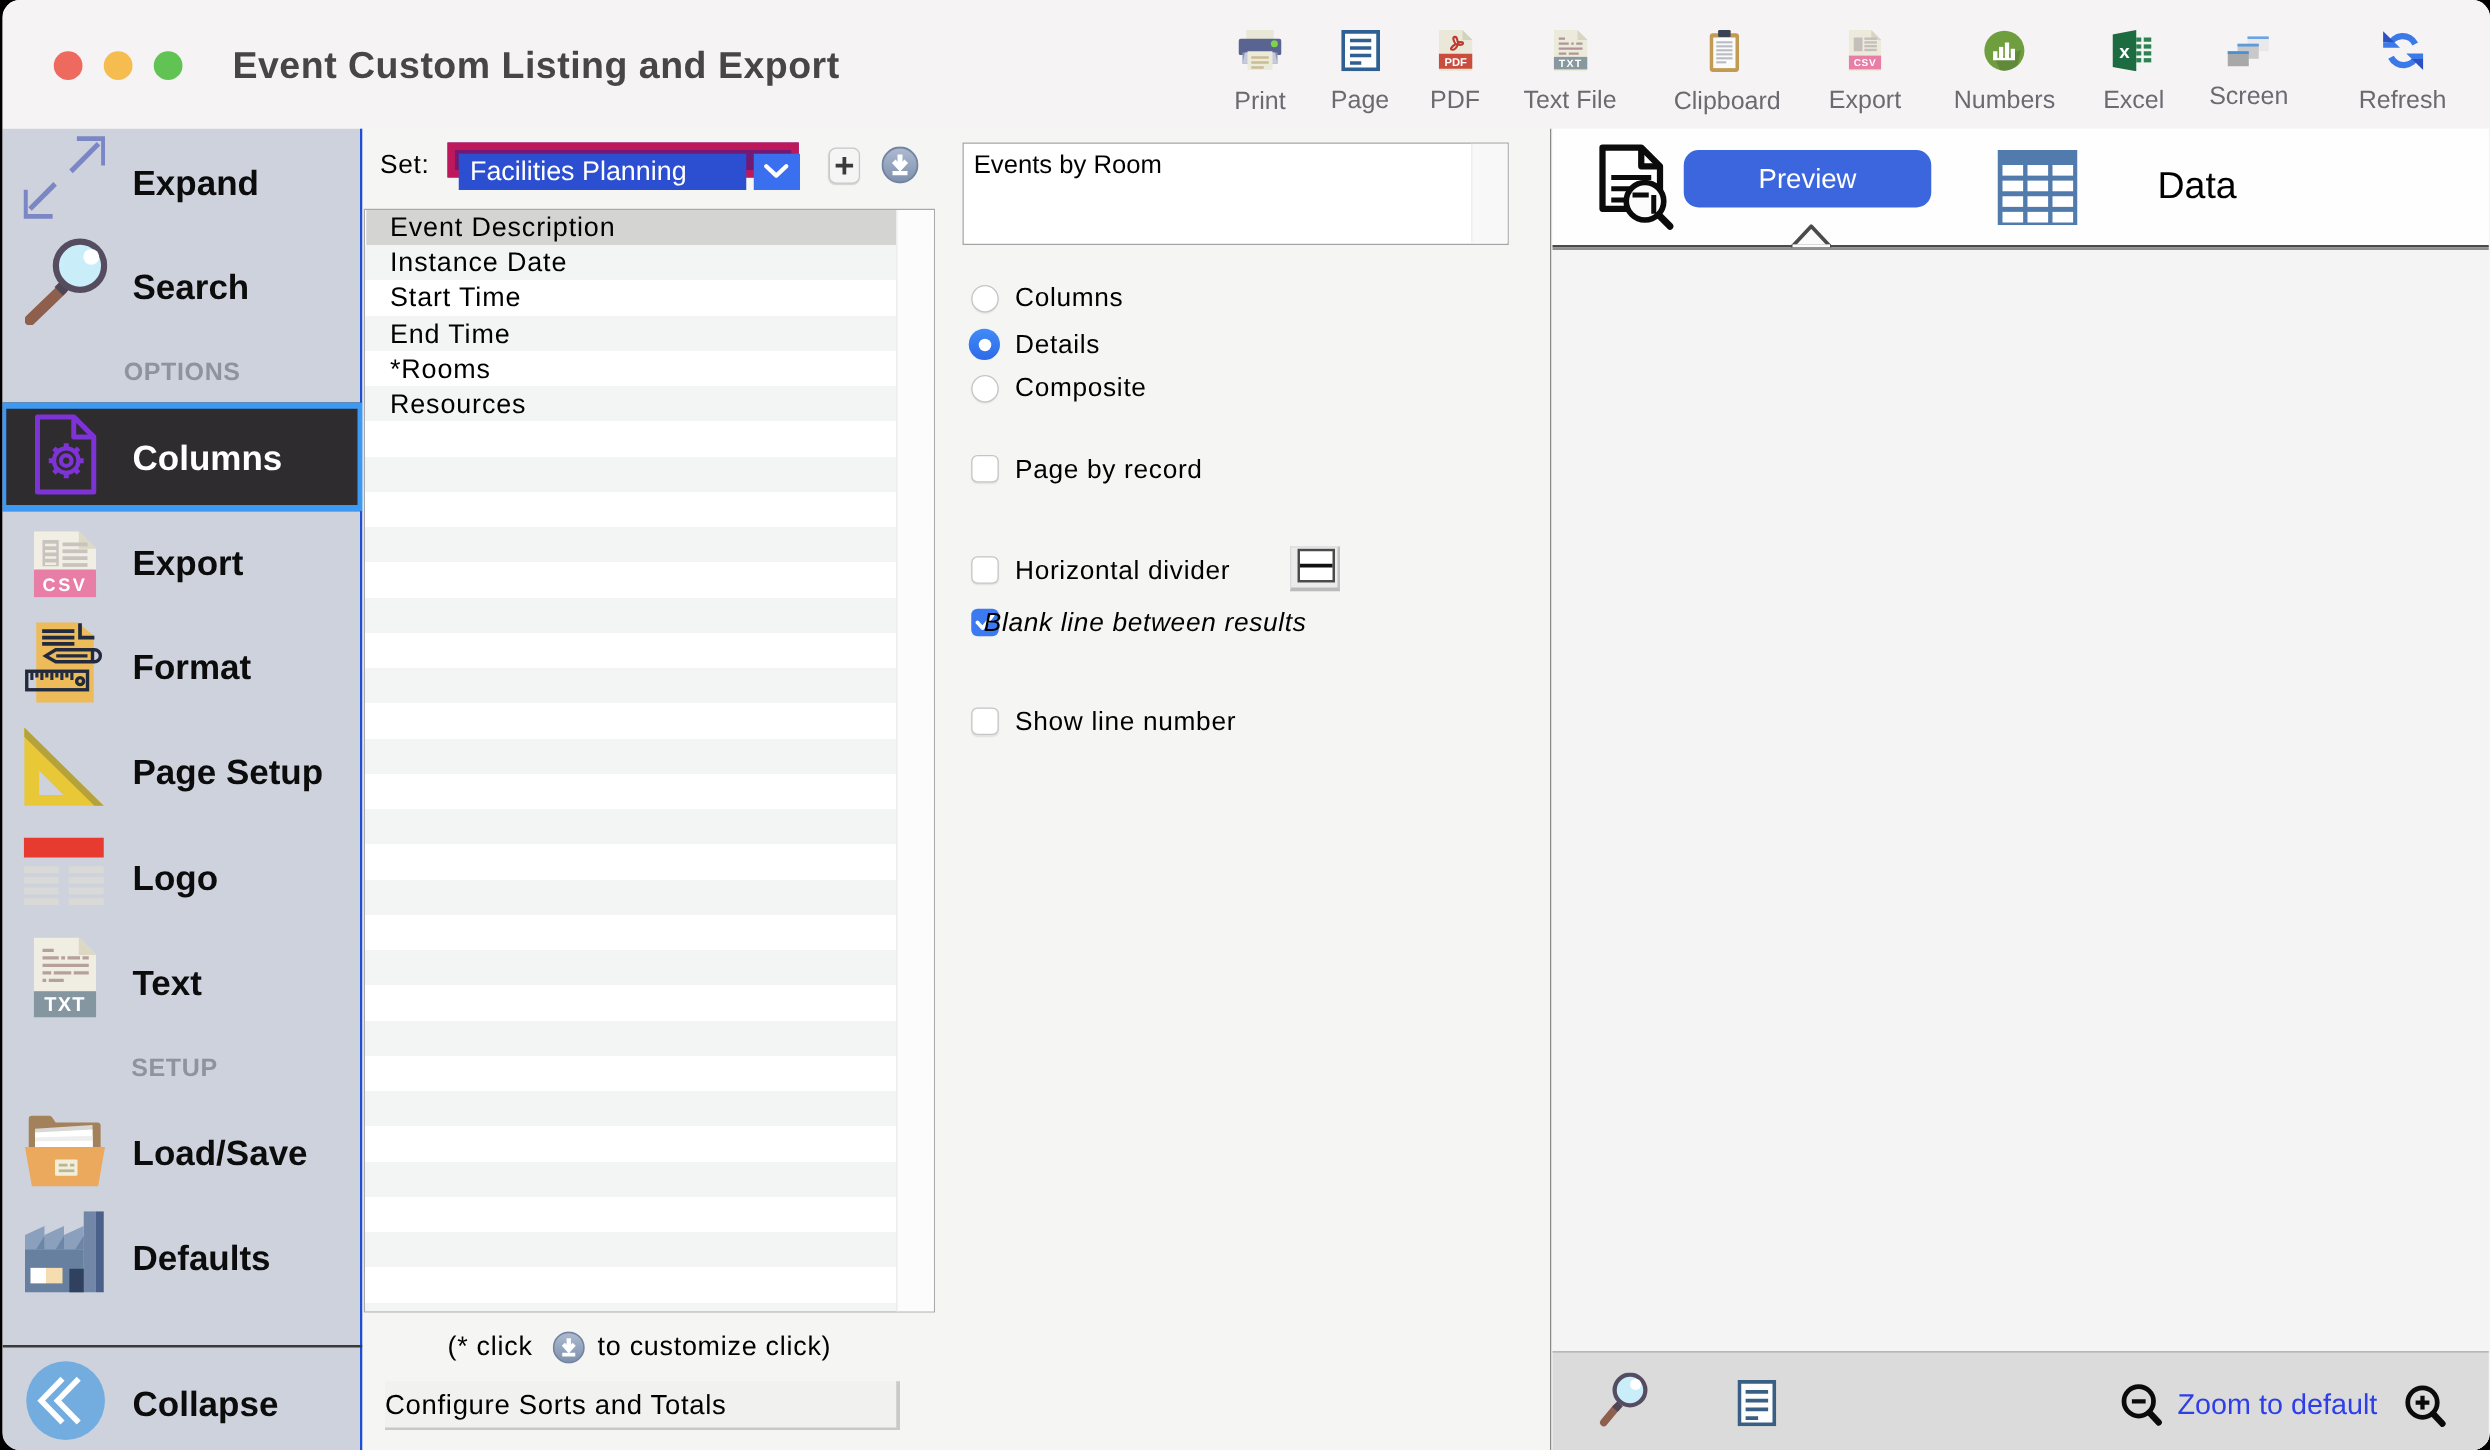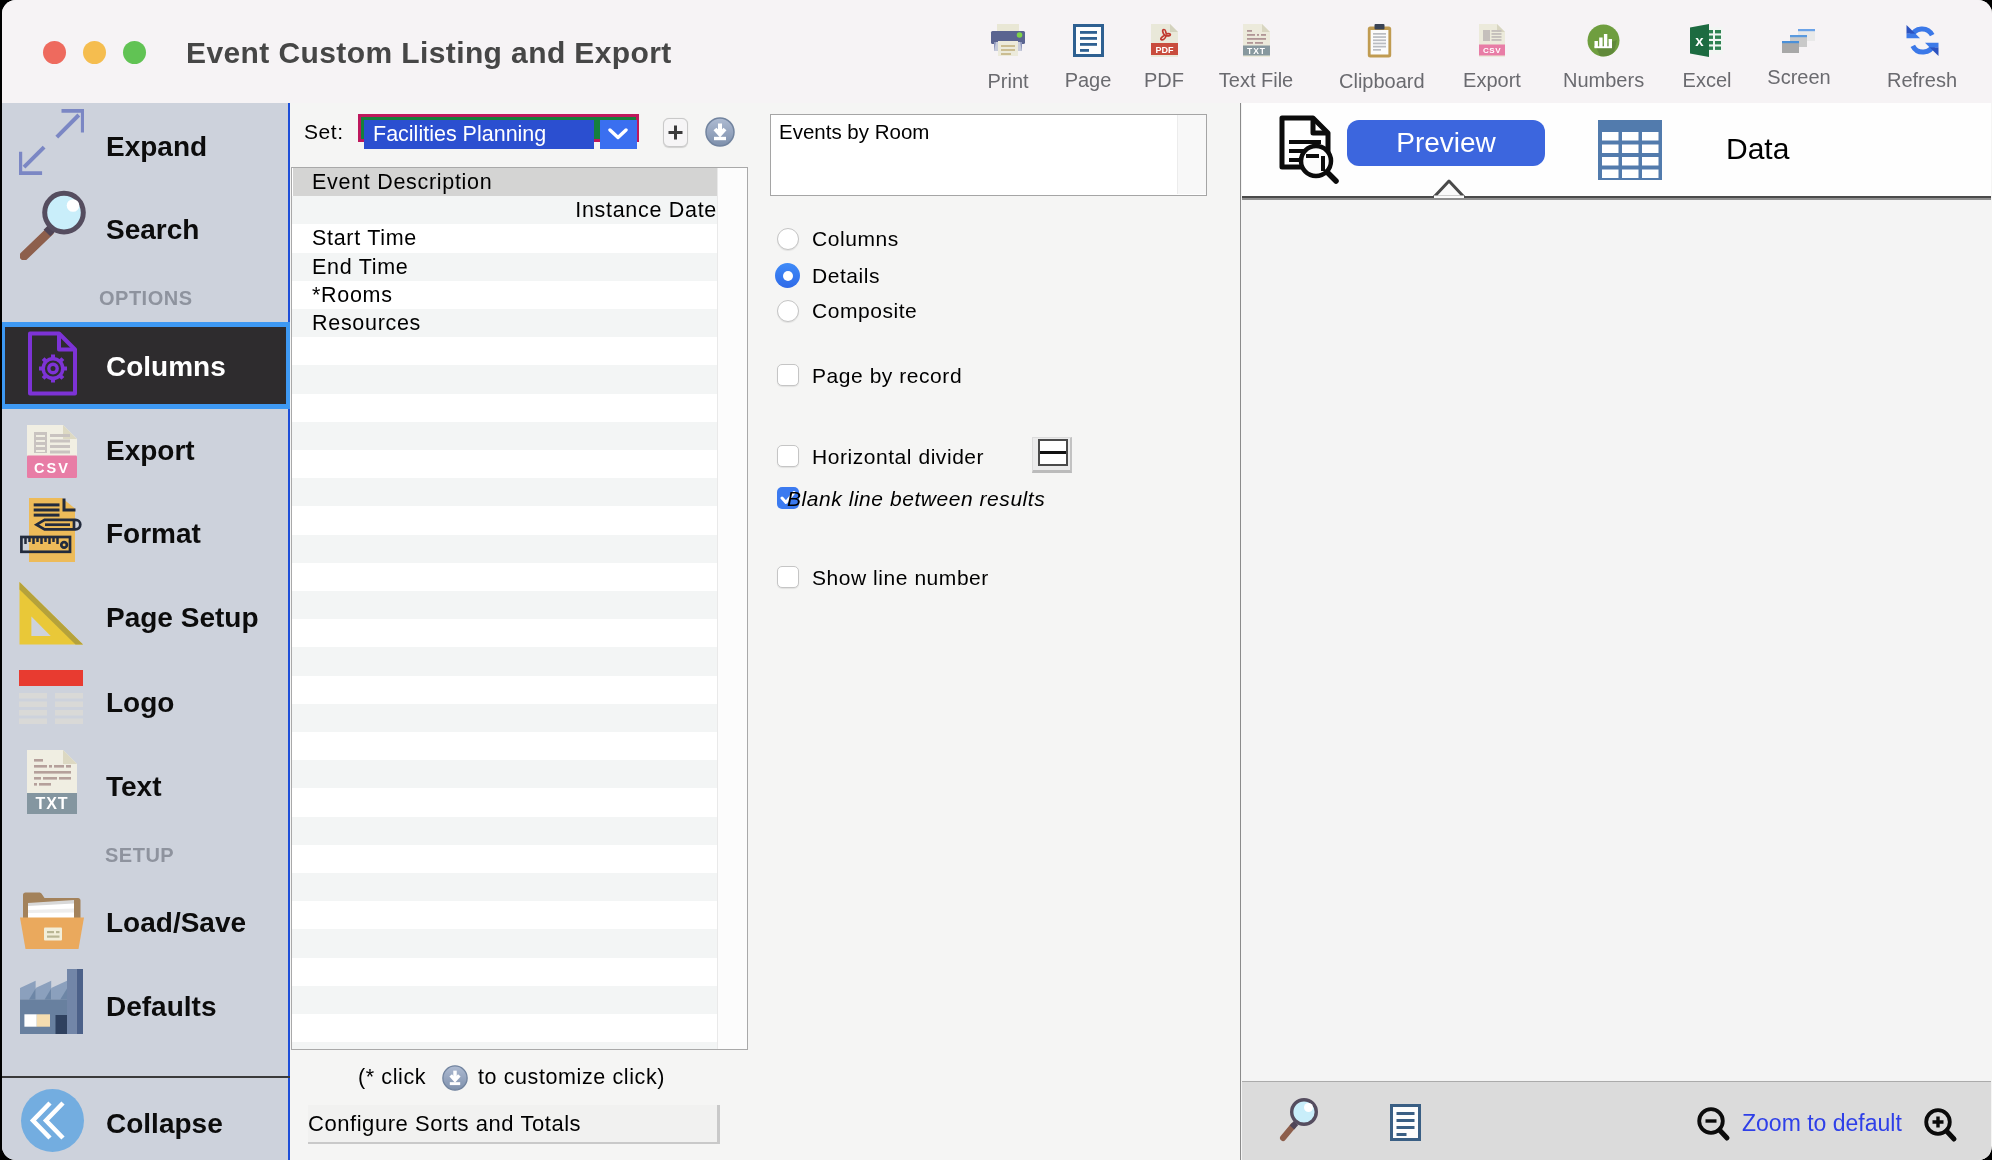--- a/index.html
+++ b/index.html
@@ -21,21 +21,21 @@
 .main { position:absolute; left:288px; top:103px; width:950px; height:1057px; background:#f5f5f4; }
 .list { position:absolute; left:1px; top:64px; width:457px; height:883px; background:#fff; border:1px solid #a9a9a9; }
 .row { position:absolute; left:1px; width:424px; height:28px; font-size:21.5px; color:#000; padding-left:19px; letter-spacing:0.7px; line-height:28px; white-space:nowrap; }
 .cfgbtn { position:absolute; left:18px; top:1002px; width:412px; height:39px; background:#f1f1f0; border-right:3px solid #c9c9c9; border-bottom:2px solid #c9c9c9; font-size:22px; letter-spacing:0.55px; color:#000; line-height:37px; }
 .optlab { position:absolute; font-size:21px; color:#000; letter-spacing:0.55px; }
 .radio { position:absolute; width:22px; height:22px; border-radius:50%; background:#fff; border:1px solid #c5c5c5; box-shadow:0 1px 1px rgba(0,0,0,0.08); }
 .cbox  { position:absolute; width:22px; height:22px; border-radius:5px; background:#fff; border:1px solid #c5c5c5; box-shadow:0 1px 1px rgba(0,0,0,0.08); }
 
 .prev { position:absolute; left:1238px; top:103px; width:750px; height:1057px; background:#f4f4f4; border-left:1px solid #8a8a8a; }
 .prevhead { position:absolute; left:1px; top:0; width:749px; height:93px; background:#fefefe; }
-.prevbtn { position:absolute; left:105px; top:17px; width:198px; height:46px; border-radius:12px; background:#3c66de; color:#fff; font-size:28px; text-align:center; line-height:46px; }
+.prevbtn { position:absolute; left:105px; top:17px; width:198px; height:46px; border-radius:12px; background:#3c66de; color:#fff; font-size:22px; text-align:center; line-height:46px; }
 .databtn { position:absolute; left:484px; top:29px; font-size:30px; color:#000; }
 .prevbar { position:absolute; left:1px; top:978px; width:749px; height:79px; background:#dbdbdb; border-top:1px solid #ababab; }
 .zoomtxt { position:absolute; left:500px; top:28px; font-size:23px; color:#2e3fe8; }
 </style>
 </head>
 <body>
 <div class="win">
 
   <div class="titlebar">
     <div class="light" style="left:41px; background:#ee6a5e;"></div>
@@ -349,21 +349,21 @@
       <circle cx="32.5" cy="32.5" r="31.5" fill="#73ade0"></circle>
       <g stroke="#fff" stroke-width="4.5" fill="none">
         <path d="M30 15 L13 32.5 L30 50"></path>
         <path d="M43 15 L26 32.5 L43 50"></path>
       </g>
     </svg>
   </div>
 
   <div class="main">
     <div class="optlab" style="left:14px; top:17px;">Set:</div>
-    <div class="abs" style="left:68px; top:11px; width:281px; height:28px; background:#15803d; border:3px solid #be185d;">
+    <div class="abs" style="left:68px; top:11px; width:281px; height:28px; background:#701a75; border:6px solid #be185d;">
       <div class="abs" style="left:3px; top:2.5px; width:230px; height:29px; background:#2b4fd0; color:#fff; font-size:21.5px; line-height:29px; padding-left:9px;">Facilities Planning</div>
       <div class="abs" style="left:239px; top:2.5px; width:37px; height:29px; background:#3a6ff0;">
         <svg width="20" height="12" viewBox="0 0 20 12" style="position:absolute;left:8px;top:8px;">
           <path d="M2 2 L10 9.5 L18 2" fill="none" stroke="#fff" stroke-width="3.4" stroke-linecap="round" stroke-linejoin="round"></path>
         </svg>
       </div>
     </div>
     <div class="abs" style="left:373px; top:15px; width:25px; height:29px; background:#f6f5f6; border:1px solid #c9c9c9; border-radius:6px; box-shadow:0 0.5px 1px rgba(0,0,0,0.15);">
       <svg width="15" height="15" viewBox="0 0 15 15" style="position:absolute;left:4px;top:6px;">
         <path d="M7.5 0.5 L7.5 14.5 M0.5 7.5 L14.5 7.5" stroke="#3b3b3b" stroke-width="3"></path>
@@ -377,21 +377,21 @@
       </linearGradient>
         </defs>
       <circle cx="15" cy="15" r="14" fill="url(#dlg)" stroke="#72849f" stroke-width="1.5"></circle>
       <path d="M15 6.5 L15 15" stroke="#fff" stroke-width="4"></path>
       <path d="M10 12 L15 17.5 L20 12" fill="none" stroke="#fff" stroke-width="4"></path>
       <path d="M9 21.5 L21 21.5" stroke="#fff" stroke-width="3.4"></path>
     </svg>
     <div class="list">
       <div class="abs" style="left:0; top:0; width:455px; height:881px; background:repeating-linear-gradient(to bottom, #fff 0px, #fff 28.2px, #f3f5f5 28.2px, #f3f5f5 56.4px);"></div>
       <div class="row" style="top:0px; background:#d4d4d3;">Event Description</div>
-      <div class="row" style="top:28.2px;text-align:right;">Instance Date</div>
+      <div class="row" style="top:28.2px;">Instance Date</div>
       <div class="row" style="top:56.4px;">Start Time</div>
       <div class="row" style="top:84.6px;">End Time</div>
       <div class="row" style="top:112.8px;">*Rooms</div>
       <div class="row" style="top:141px;">Resources</div>
       <div class="abs" style="left:425px; top:0; width:30px; height:881px; background:#fcfcfc; border-left:1px solid #e9e9e9;"></div>
     </div>
     <svg class="abs" style="left:152px; top:962px;" width="26" height="26" viewBox="0 0 30 30">
       <circle cx="15" cy="15" r="14" fill="url(#dlg)" stroke="#72849f" stroke-width="1.5"></circle>
       <path d="M15 6.5 L15 15" stroke="#fff" stroke-width="4"></path>
       <path d="M10 12 L15 17.5 L20 12" fill="none" stroke="#fff" stroke-width="4"></path>

